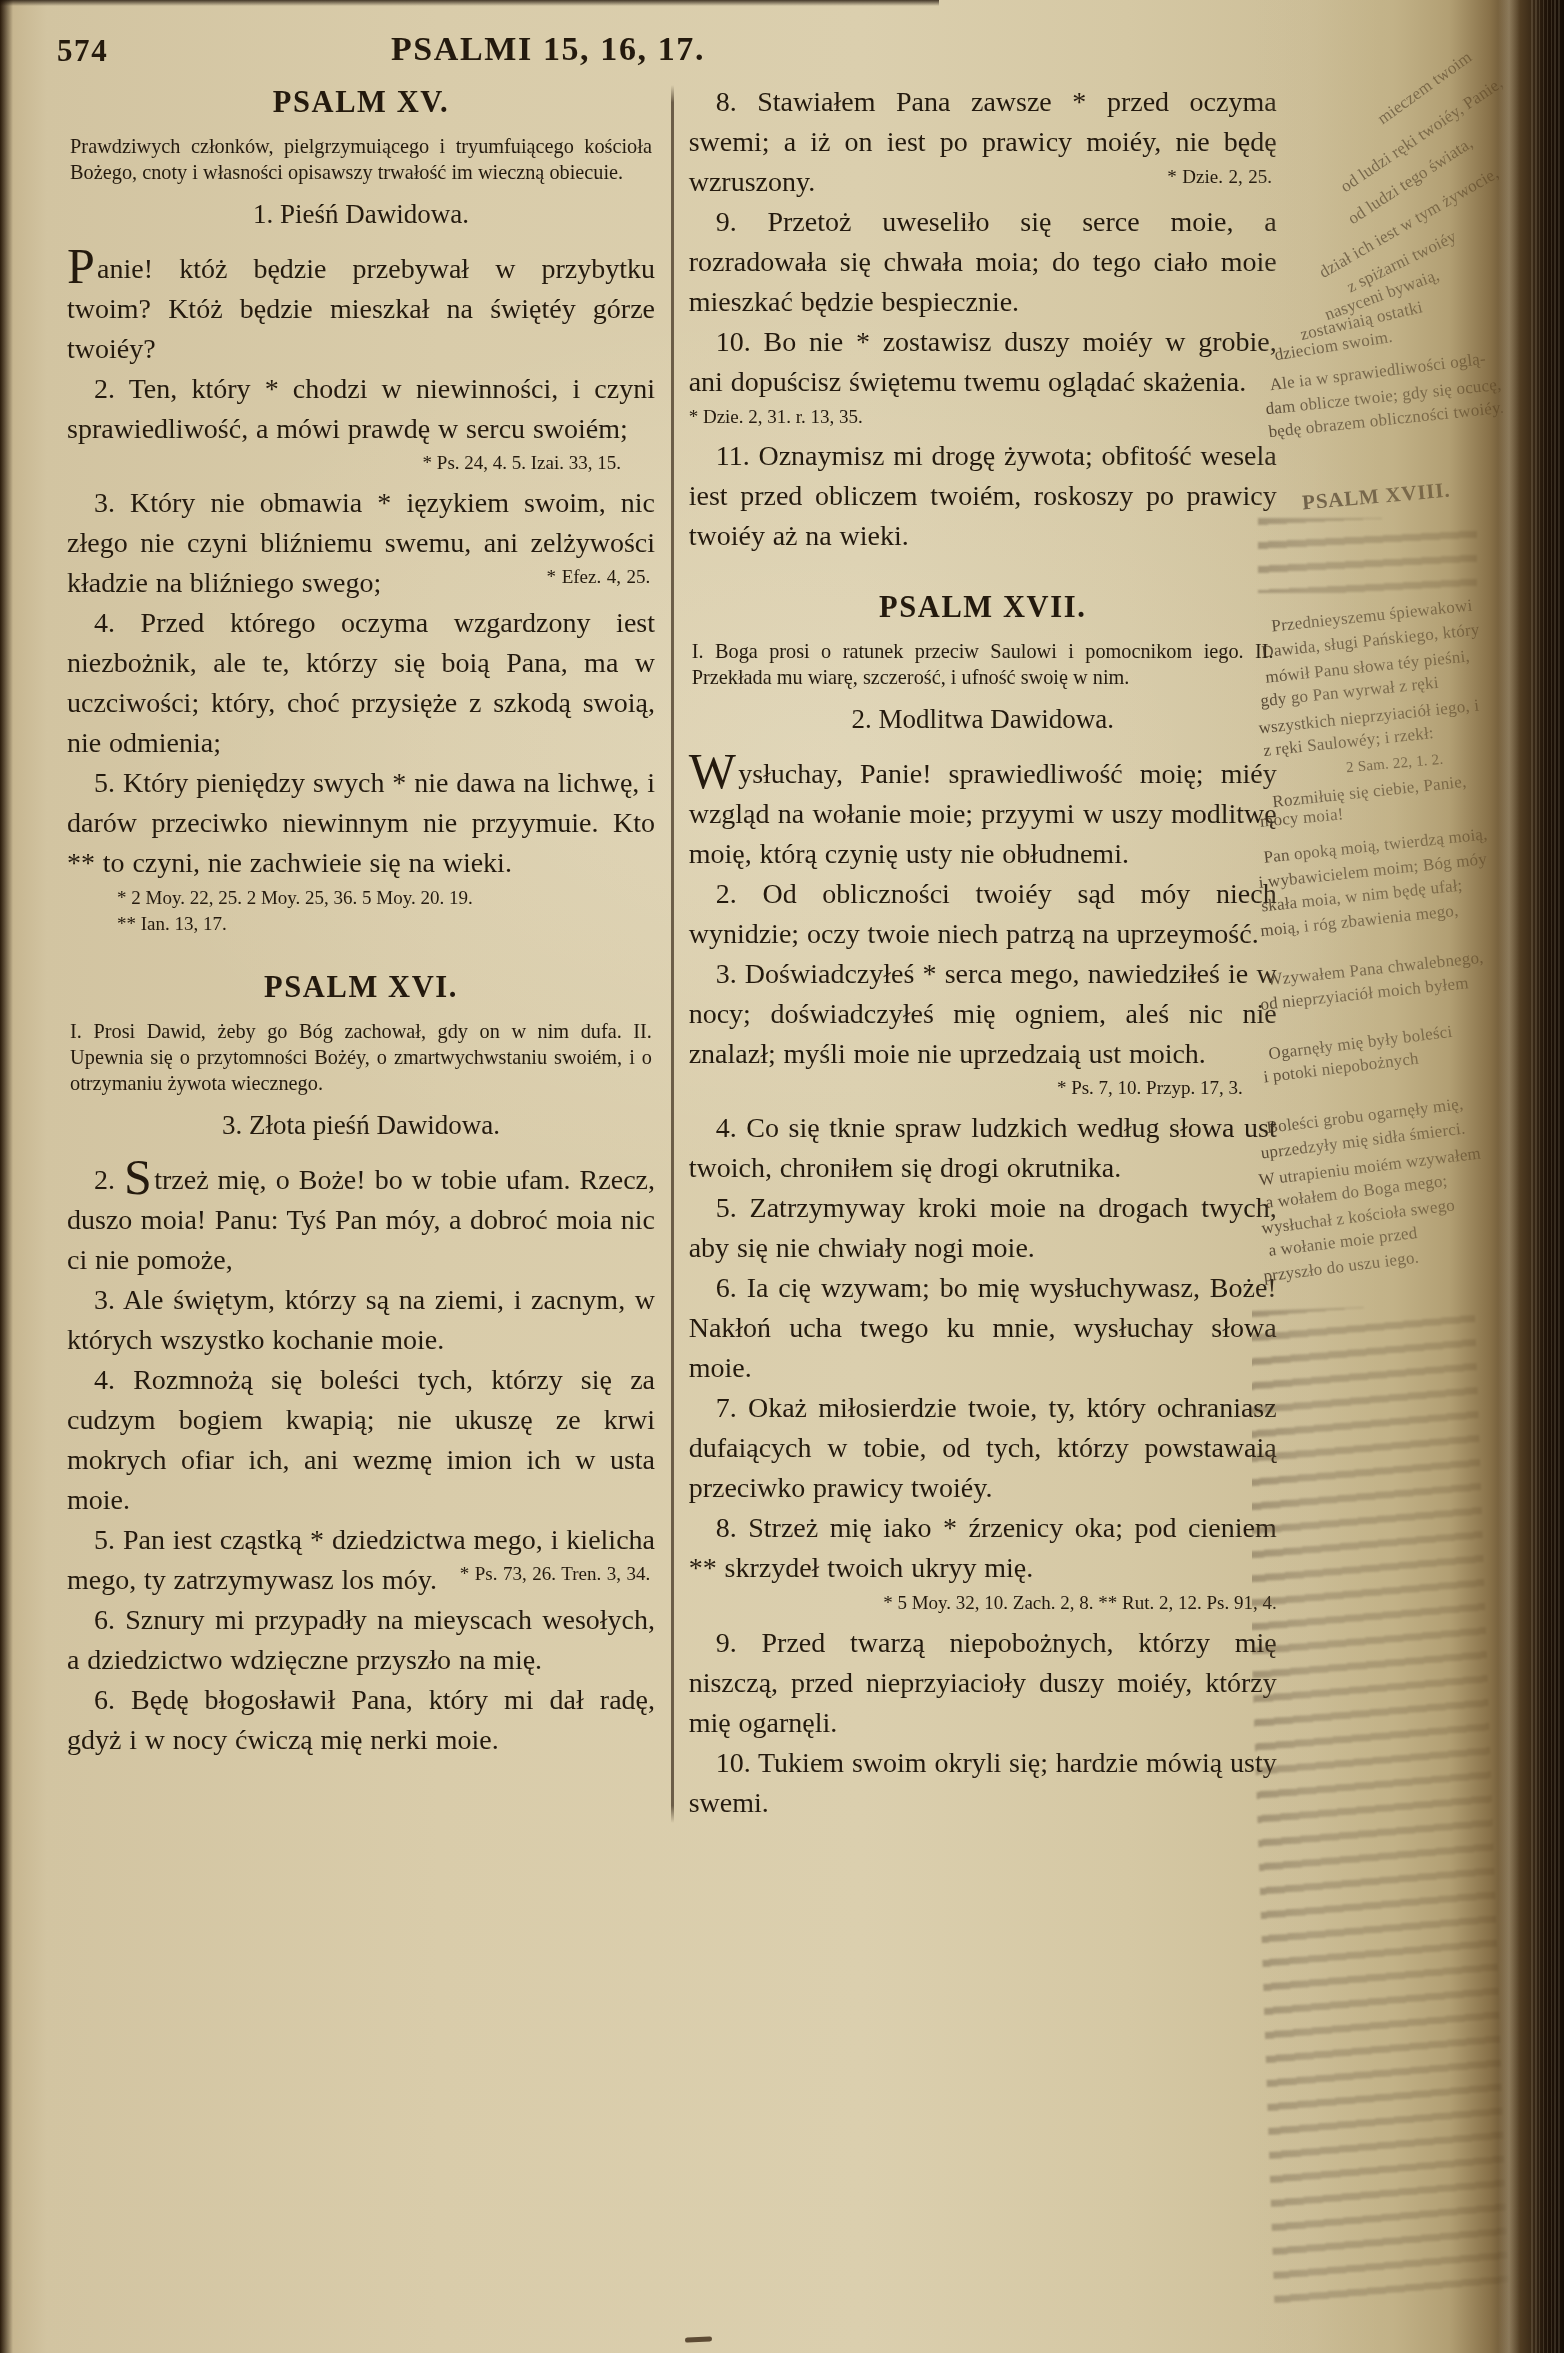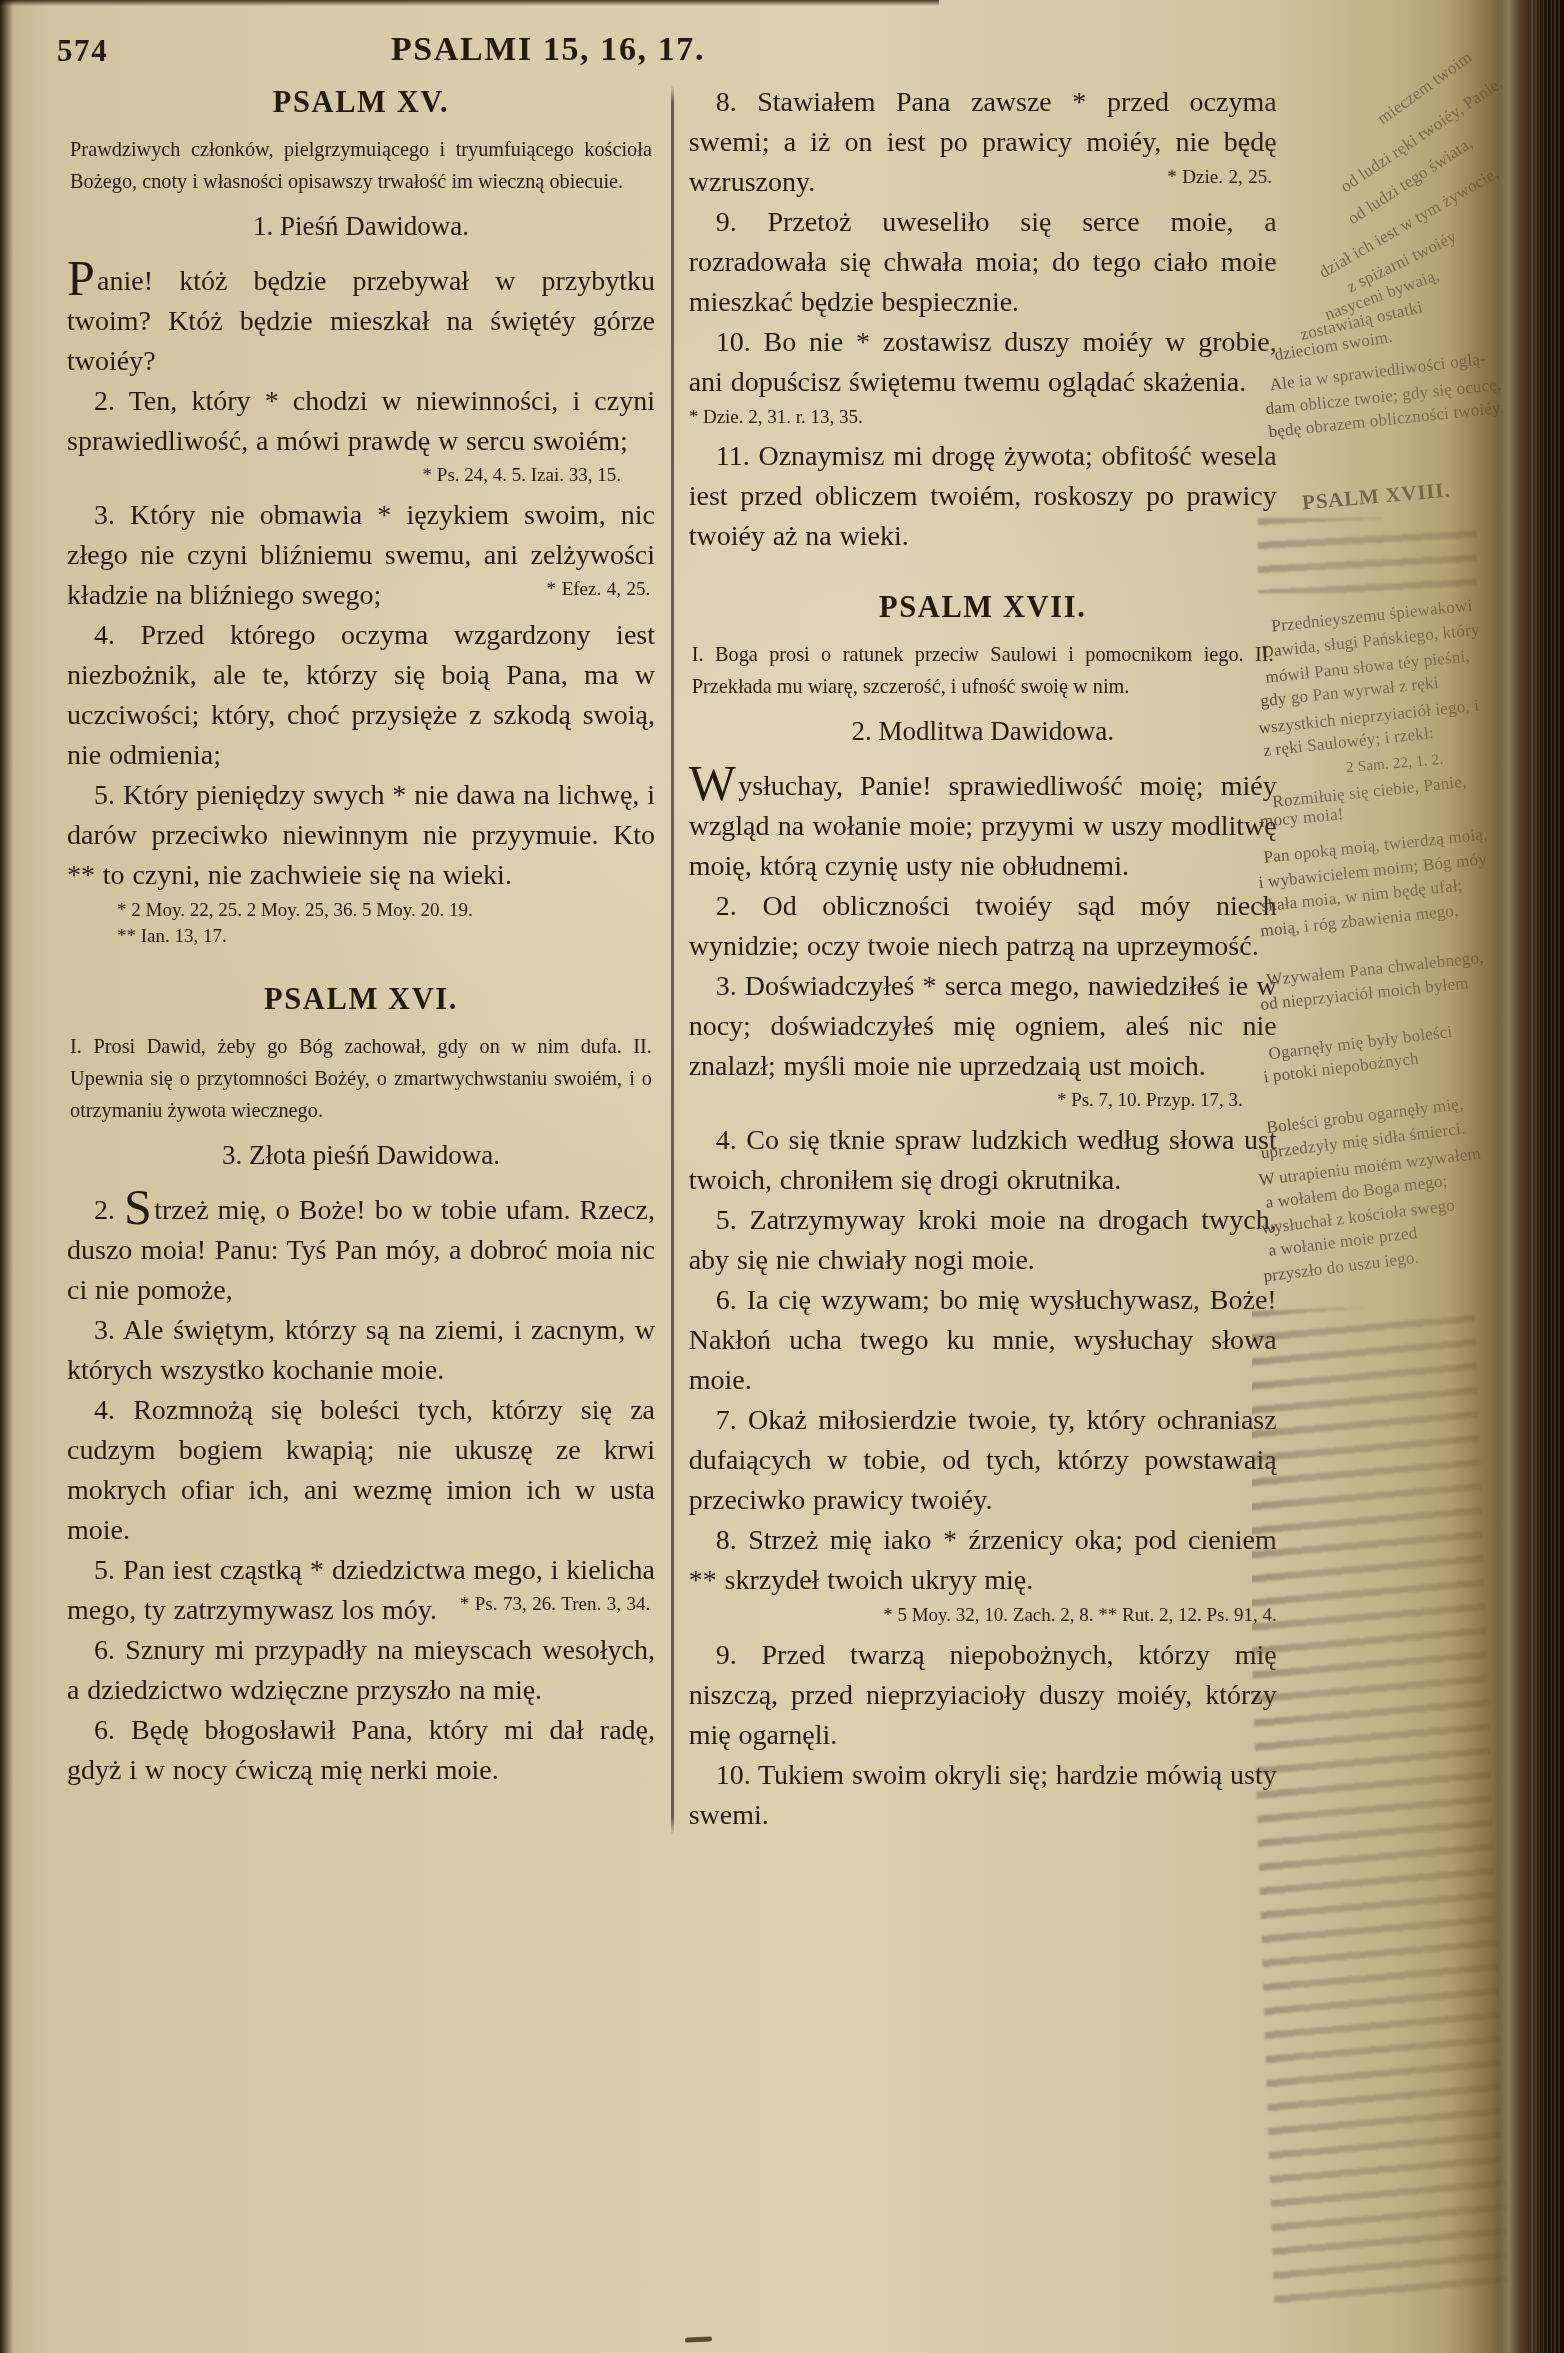--- a/index.html
+++ b/index.html
@@ -26,21 +26,21 @@
     font-size:34px;font-weight:bold;letter-spacing:1.6px;}
 
   .columns{position:absolute;left:67px;top:82px;width:1211px;display:flex;}
   .col{width:588px;}
   .col-divider{width:2.3px;margin:3.1px 15px 0 16.4px;
     background:linear-gradient(180deg,rgba(60,45,28,0),rgba(60,45,28,.7) 1%,rgba(60,45,28,.7) 99%,rgba(60,45,28,0));}
 
   .psalm-title{margin:3.1px 0 12.5px;text-align:center;font-weight:bold;
     font-size:30.5px;letter-spacing:1.6px;}
   .psalm-title.mt{margin-top:34px;}
-  .summary{margin:0 3.1px 7.8px;font-size:20.3px;line-height:32px;text-align:justify;}
+  .summary{margin:0 3.1px 7.8px;font-size:20.3px;line-height:26px;text-align:justify;}
   .song-title{margin:14px 0 19px;text-align:center;font-size:27px;}
   .verse{margin:0;font-size:28px;line-height:40px;text-align:justify;
     text-indent:27px;word-spacing:0.8px;}
   .verse.flush{text-indent:0;}
   .verse.rel{position:relative;}
   .capital{font-size:50px;line-height:0;position:relative;top:5.5px;margin-right:2.3px;}
   .ref-line{margin:1.6px 0 7.8px;font-size:19px;line-height:25px;text-align:right;padding-right:34px;}
   .ref-line.center{text-align:left;padding-right:0;}
   .ref-line.left{text-align:right;padding-right:0;padding-left:3.1px;}
   .ref-line.indent{text-align:left;padding-left:50px;margin-bottom:0;}

